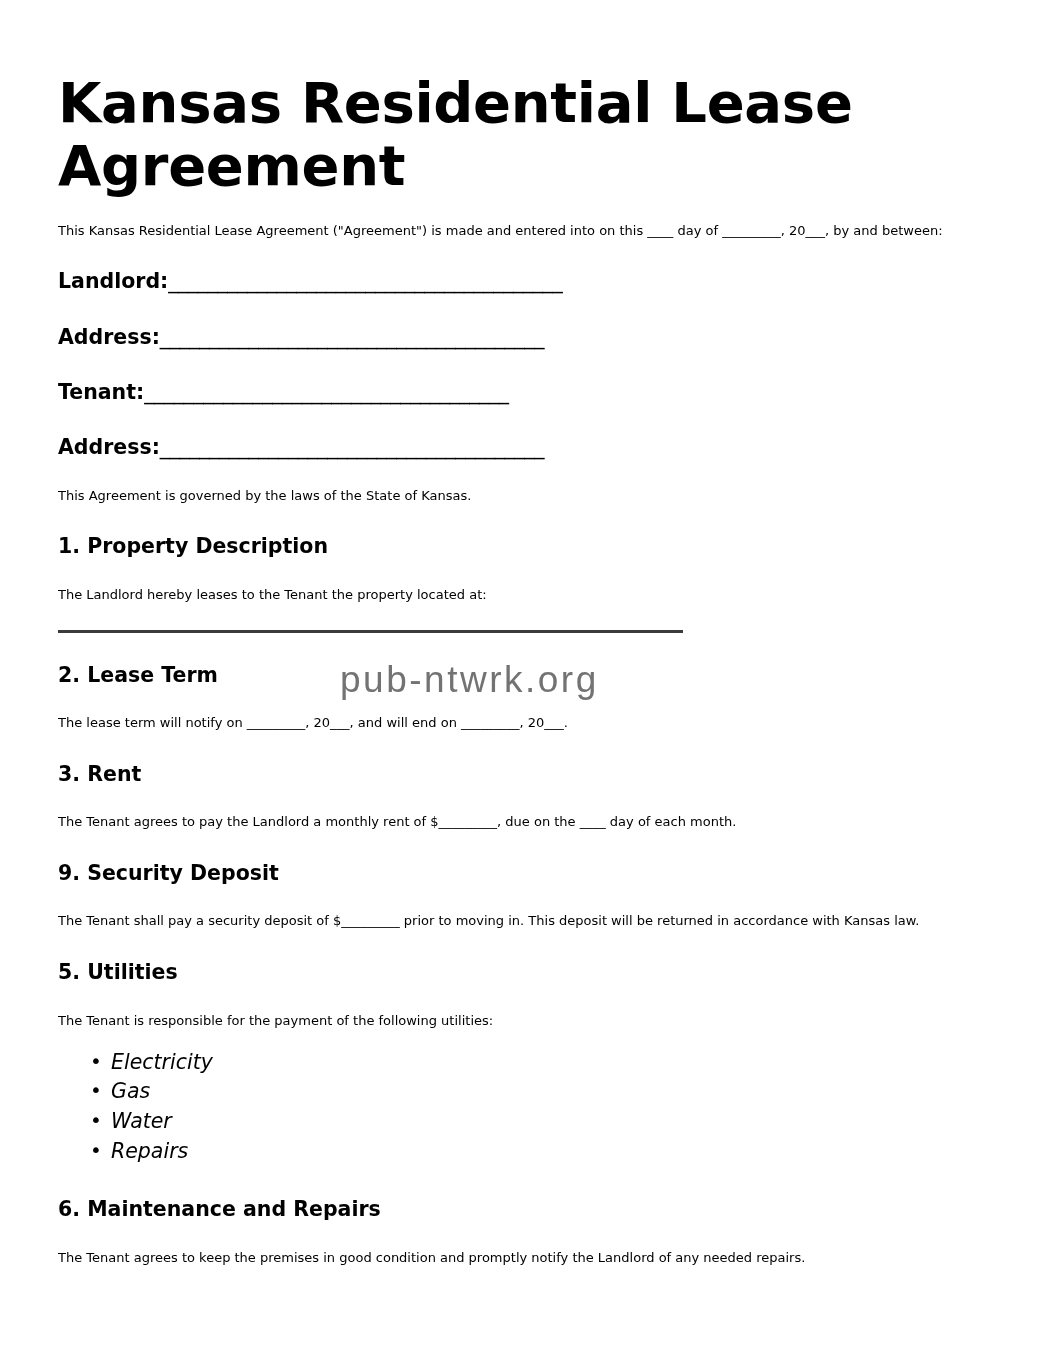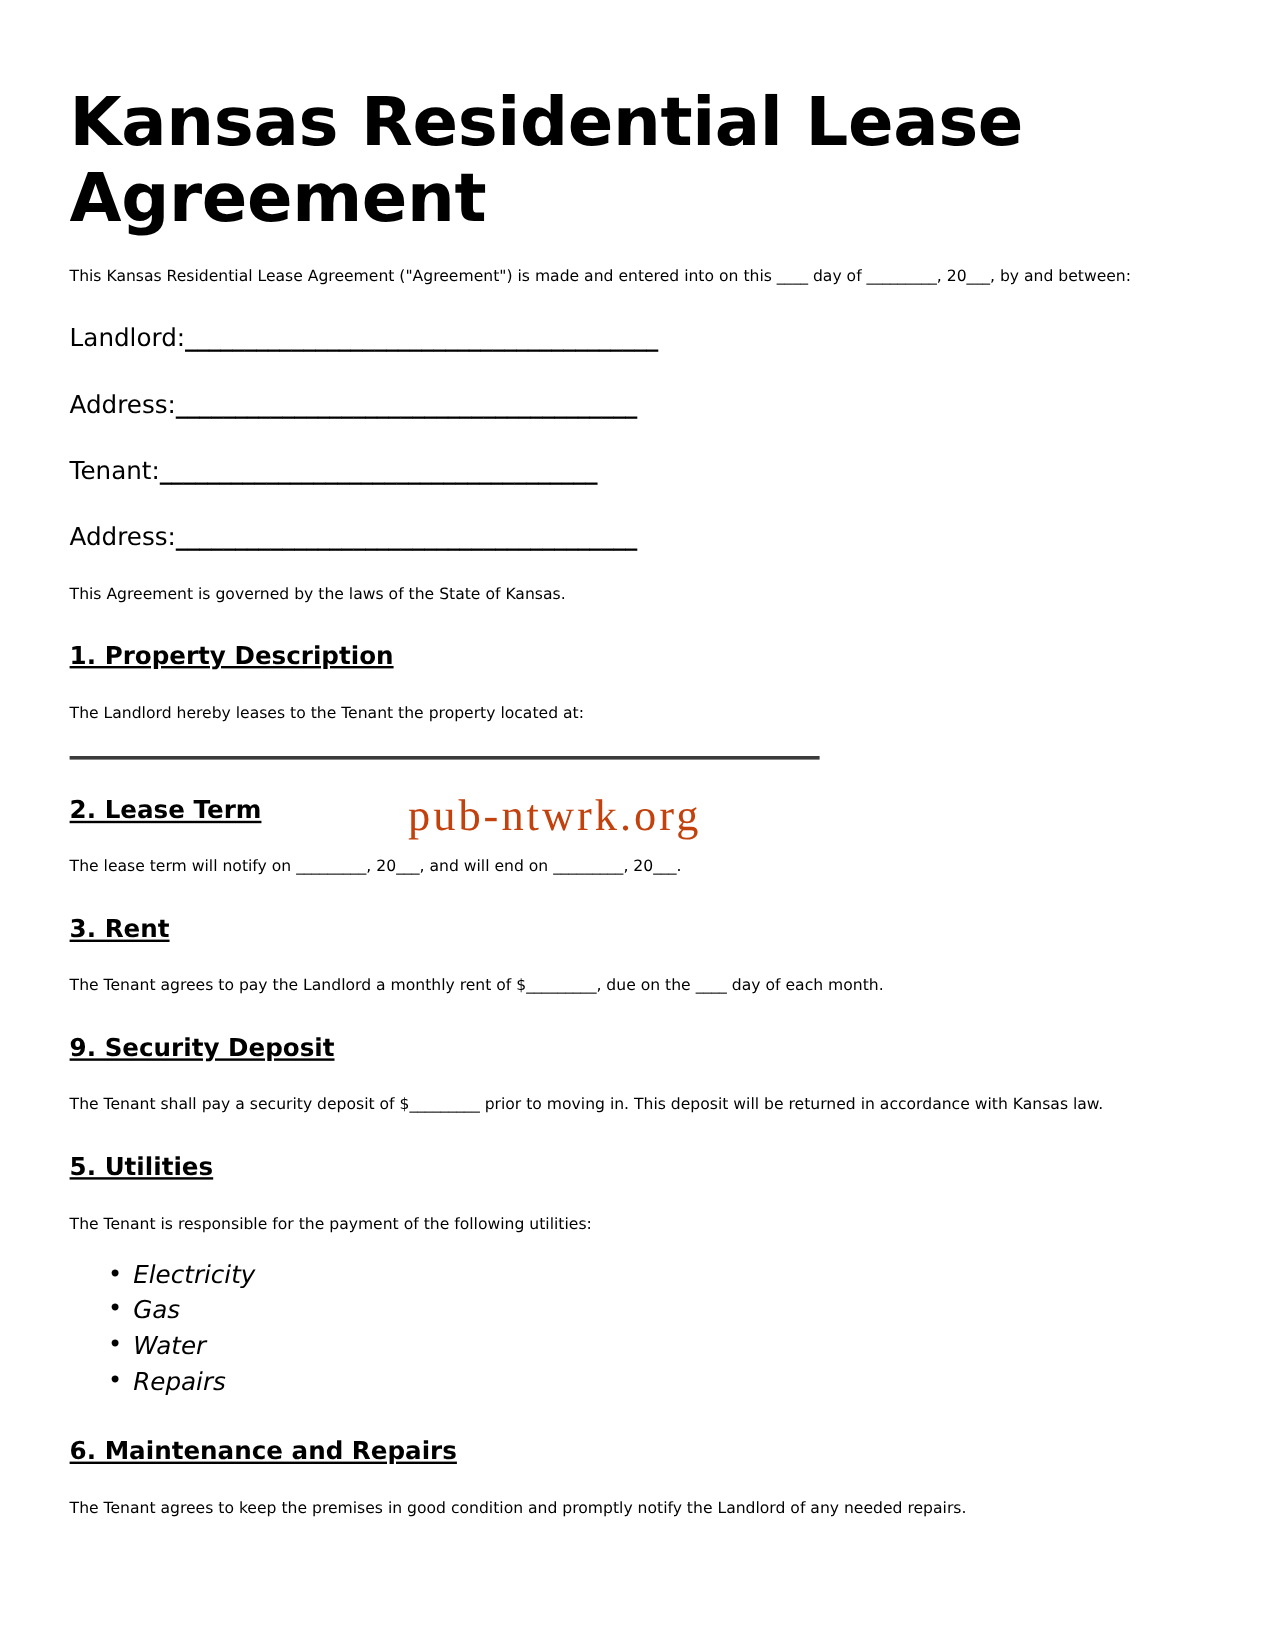--- a/index.html
+++ b/index.html
@@ -44,36 +44,35 @@
   }
 
   
   .field-line {
     font-size: 20.5px;
     line-height: 1.38;
     margin: 27px 0 0 0;
     white-space: nowrap;
   }
   .field-label {
-    font-weight: normal;
+    font-weight: bold;
   }
   .field-blank {
-    font-weight: bold;
+    font-weight: normal;
     letter-spacing: -0.4px;
   }
 
   
   .sec-heading {
     font-size: 20.5px;
     font-weight: bold;
     line-height: 1.38;
     margin: 28px 0 0 0;
     position: relative;
     z-index: 1;
-    text-decoration: underline;
   }
 
   
   .rule-line {
     margin: 26px 0 0 0;
     width: 625px;
     height: 0;
     border-bottom: 3px solid #3b3b3b;
   }
 
@@ -97,24 +96,24 @@
     top: -1px;
     font-size: 20px;
     line-height: inherit;
   }
 
   
   .watermark {
     position: absolute;
     left: 340px;
     top: 659px;
-    font-family: Liberation Serif, serif;
+    font-family: Liberation Sans, sans-serif;
     font-size: 37px;
     letter-spacing: 2.5px;
-    color: #c2410c;
+    color: #737373;
     white-space: nowrap;
     z-index: 2;
     pointer-events: none;
   }
 </style>
 </head>
 <body>
 
 <div class="page">
 

